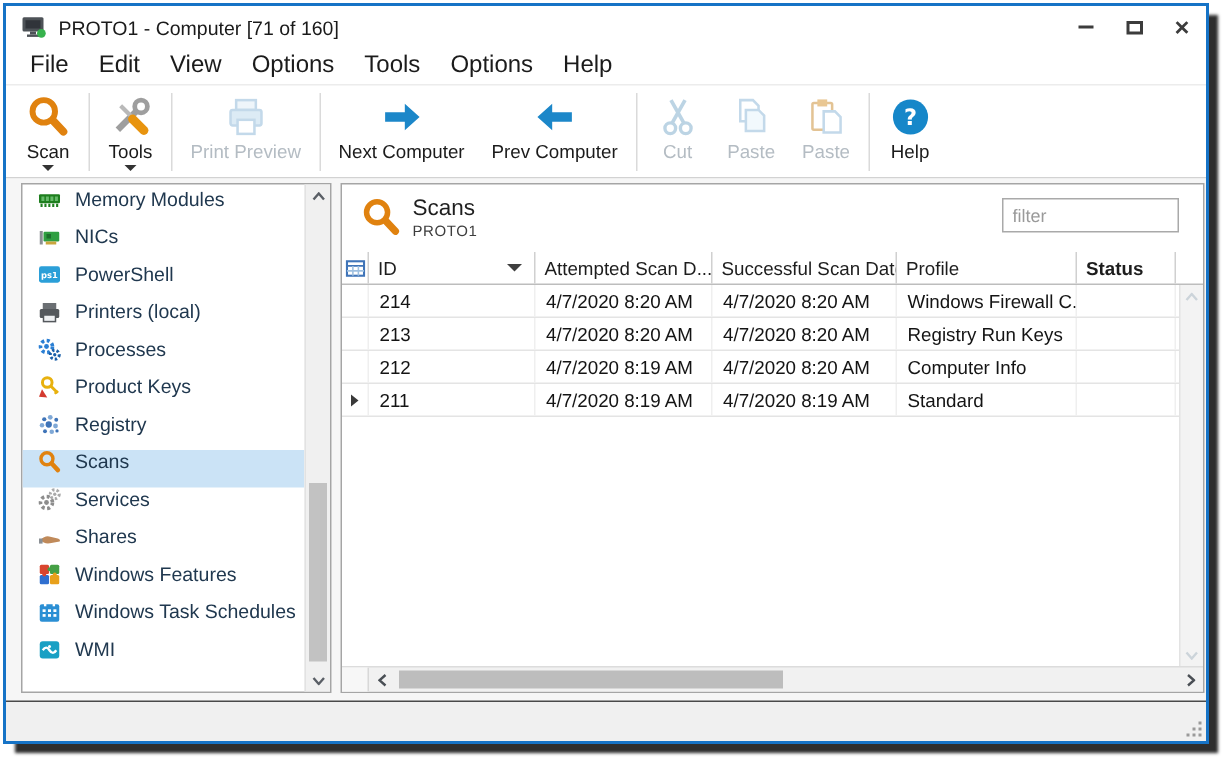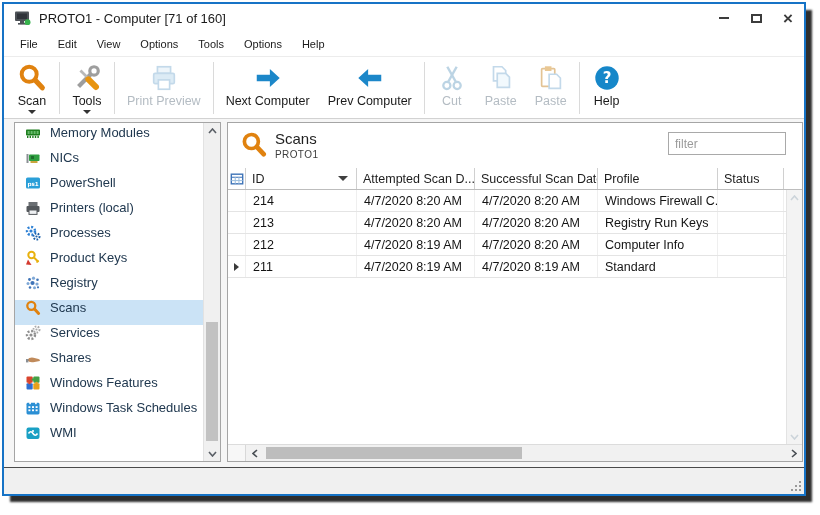--- a/index.html
+++ b/index.html
@@ -20,21 +20,21 @@
   .titlebar .app-icon{margin:0 8px 0 10px; width:17px; height:16px;}
   .title-text{font-size:13px; color:#1a1a1a;}
   .win-controls{margin-left:auto; display:flex; align-items:center; height:100%;}
   .win-btn{width:32px; height:100%; display:flex; align-items:center; justify-content:center; color:#3c3c3c; cursor:default;}
   .glyph-min{width:10px; height:2px; background:#3c3c3c;}
   .glyph-max{width:11px; height:9px; border:2px solid #3c3c3c;}
   .glyph-close{font-size:17px; line-height:1; font-weight:bold;}
 
   
   .menubar{height:24px; display:flex; align-items:center; padding-left:6px; flex:0 0 auto;}
-  .menu-item{padding:3px 10px; font-size:11px; color:var(--text);}
+  .menu-item{padding:3px 10px; font-size:16px; color:var(--text);}
 
   
   .toolbar{height:63px; display:flex; align-items:stretch; border-top:1px solid #ececec;
     border-bottom:1px solid #d2d2d2; padding:2px 2px 1px 4px; flex:0 0 auto; background:#fff;}
   .tb-btn{display:flex; flex-direction:column; align-items:center; justify-content:flex-start;
     padding:3px 9px 1px; min-width:44px; background:none; border:none;}
   .tb-icon{height:32px; display:flex; align-items:center; justify-content:center;}
   .tb-icon svg{width:30px; height:30px;}
   .tb-label{font-size:12.5px; color:var(--text); white-space:nowrap; line-height:14px;}
   .tb-btn.disabled .tb-label{color:var(--disabled-text);}
@@ -445,21 +445,21 @@
             </div>
             <div class="g-hcell" style="width: 118px;">
               <span>Attempted Scan D...</span>
             </div>
             <div class="g-hcell" style="width: 123px;">
               <span>Successful Scan Date</span>
             </div>
             <div class="g-hcell" style="width: 120px;">
               <span>Profile</span>
             </div>
-            <div class="g-hcell" style="width: 66px;">
+            <div class="g-hcell" style="width: 66px; font-weight: bold;">
               <span>Status</span>
             </div>
             <div class="g-hcell" style="flex: 1 1 0%; border-right: none;"></div>
           </div>
         <div id="grid-body">
             <div class="g-row">
               <div class="g-cell gutter" style="width: 18px;"></div>
               <div class="g-cell" style="width: 111px;">214</div>
               <div class="g-cell" style="width: 118px;">4/7/2020 8:20 AM</div>
               <div class="g-cell" style="width: 123px;">4/7/2020 8:20 AM</div>

